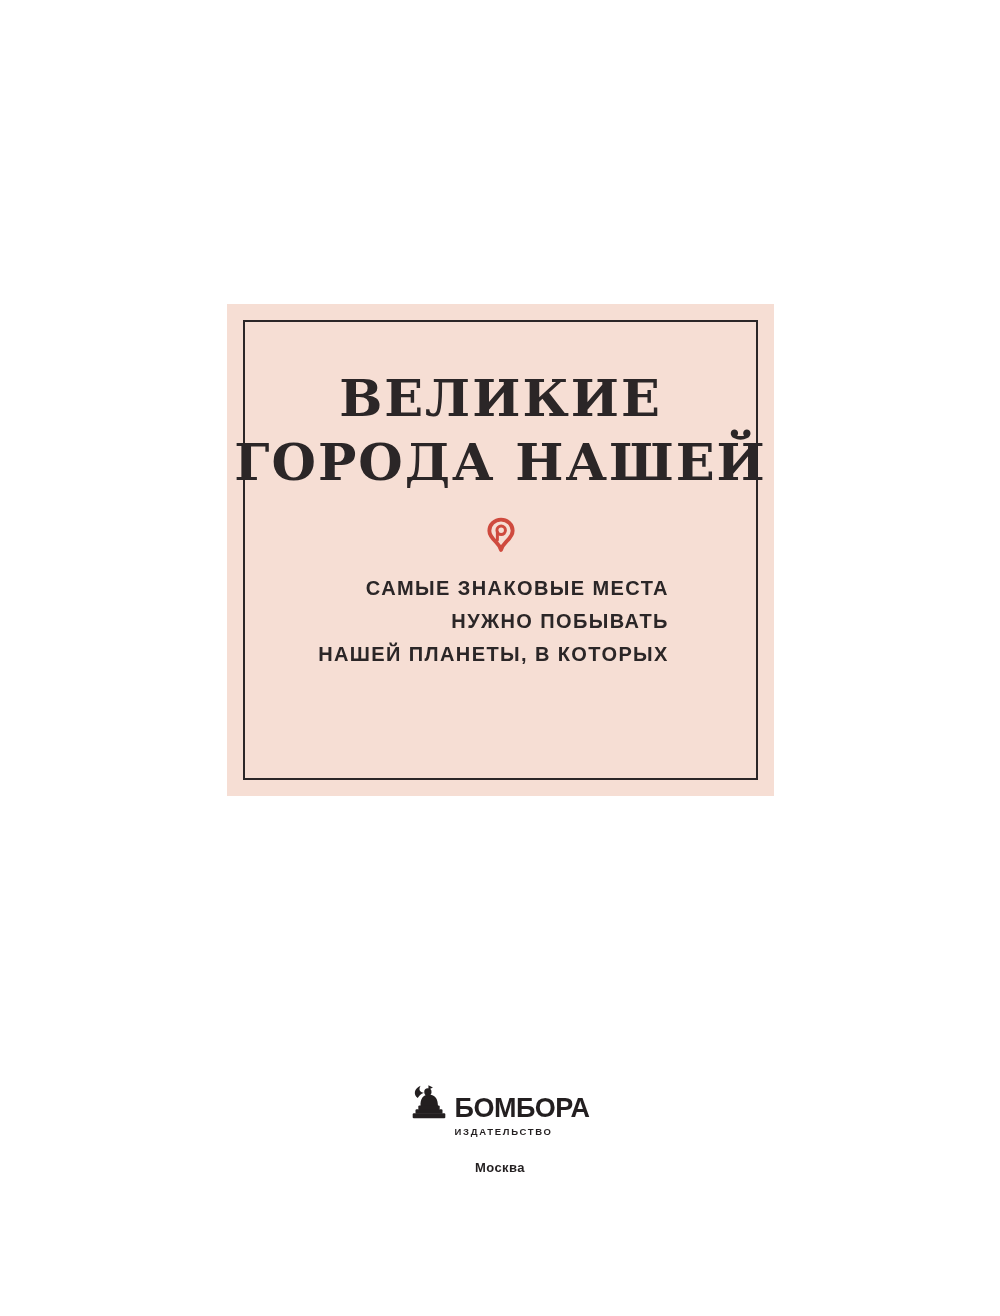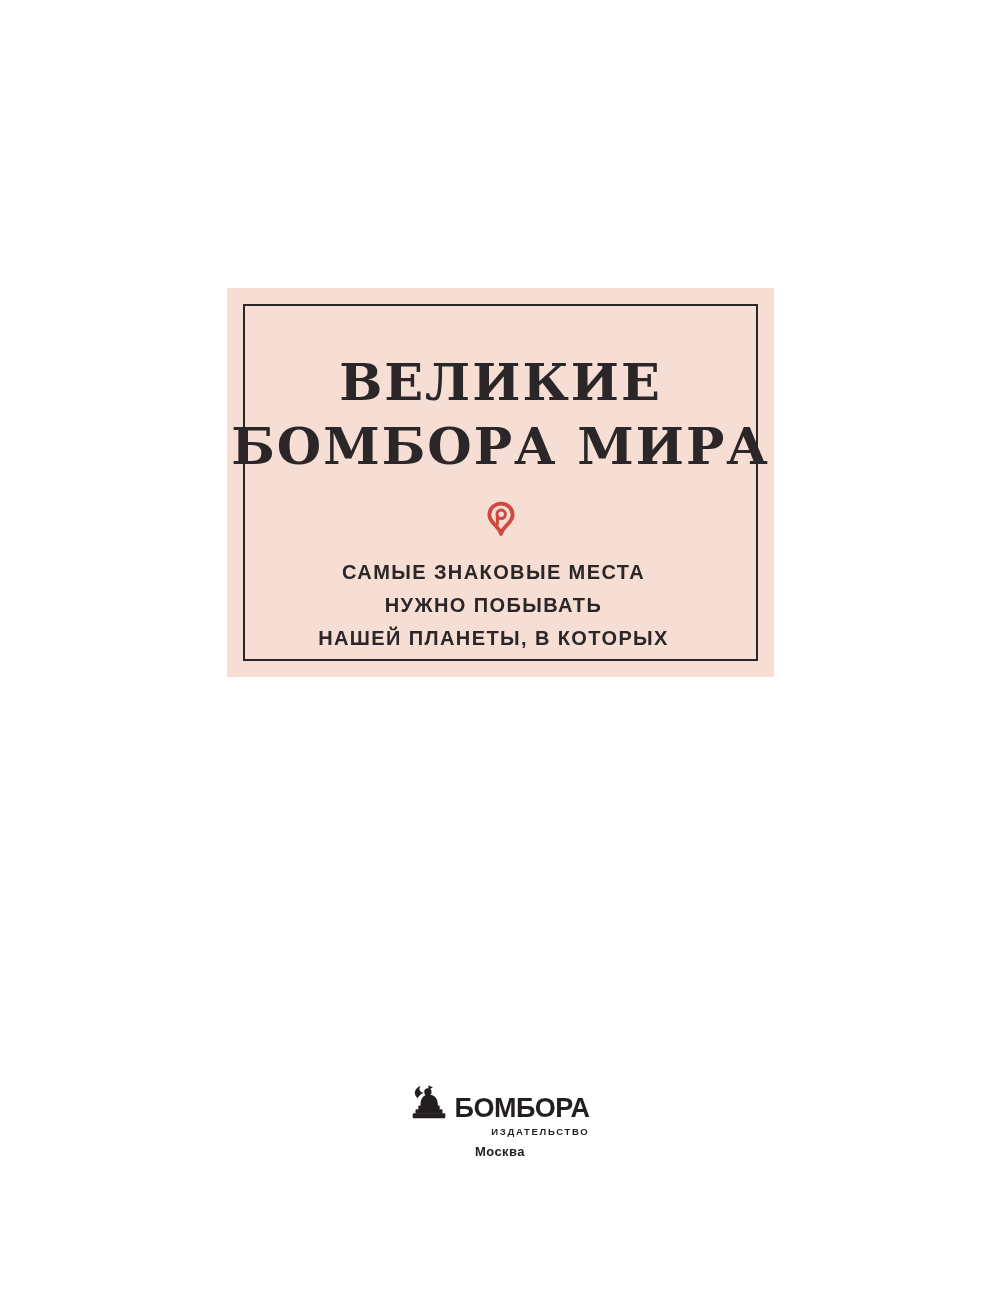--- a/index.html
+++ b/index.html
@@ -20,23 +20,23 @@
   }
   .page {
     position: absolute;
     inset: 0;
     background: #ffffff;
   }
   
   .title-card {
     position: absolute;
     left: 227px;
-    top: 288px;
+    top: 304px;
     width: 547px;
-    height: 389px;
+    height: 492px;
     background: var(--pink);
   }
   .inner-border {
     position: absolute;
     inset: 16px;
     border: 2px solid var(--ink);
     display: flex;
     flex-direction: column;
     align-items: center;
   }
@@ -53,21 +53,21 @@
   .title .title-line { display: block; white-space: nowrap; }
   .pin {
     margin-top: 22px;
     height: 40px;
     display: flex;
     align-items: center;
     justify-content: center;
   }
   .subtitle {
     margin: 16px 14px 0 0;
-    text-align: center;
+    text-align: right;
     font-weight: 700;
     font-size: 20px;
     line-height: 33px;
     letter-spacing: 1.4px;
     color: var(--ink);
   }
   .subtitle span { display: block; white-space: nowrap; }
   
   .publisher {
     position: absolute;
@@ -97,41 +97,40 @@
     letter-spacing: -0.5px;
     color: var(--logo);
     transform: scaleY(1.02);
   }
   .publisher-tagline {
     margin-top: 4px;
     font-weight: 700;
     font-size: 9.5px;
     letter-spacing: 1.7px;
     color: var(--logo);
-    text-align: right;
   }
   .city {
-    margin-top: 7px;
+    margin-top: 23px;
     font-weight: 700;
     font-size: 13px;
     letter-spacing: 0.4px;
     color: var(--logo);
   }
 </style>
 </head>
 <body>
 
 <div class="page">
 
   <section class="title-card">
     <div class="inner-border">
 
       <h1 class="title">
         <span class="title-line">ВЕЛИКИЕ</span>
-        <span class="title-line">БОМБОРА МИРА</span>
+        <span class="title-line">ГОРОДА НАШЕЙ</span>
       </h1>
 
       <div class="pin">
         <svg width="30" height="40" viewBox="0 0 34 44" aria-hidden="true">
           <path d="M17 3.5 C9.6 3.5 3.8 9.2 3.8 16.1 C3.8 21.6 7.5 25.1 11.2 28.6 C13.7 31 15.6 33.6 17 37.8 C18.4 33.6 20.3 31 22.8 28.6 C26.5 25.1 30.2 21.6 30.2 16.1 C30.2 9.2 24.4 3.5 17 3.5 Z" fill="none" stroke="var(--accent)" stroke-width="4.4" stroke-linejoin="round"></path>
           <circle cx="17.2" cy="15.6" r="4.8" fill="none" stroke="var(--accent)" stroke-width="3.4"></circle>
           <path d="M12.9 17.5 L12.9 26.5" stroke="var(--accent)" stroke-width="3.4" stroke-linecap="round"></path>
         </svg>
       </div>
 

